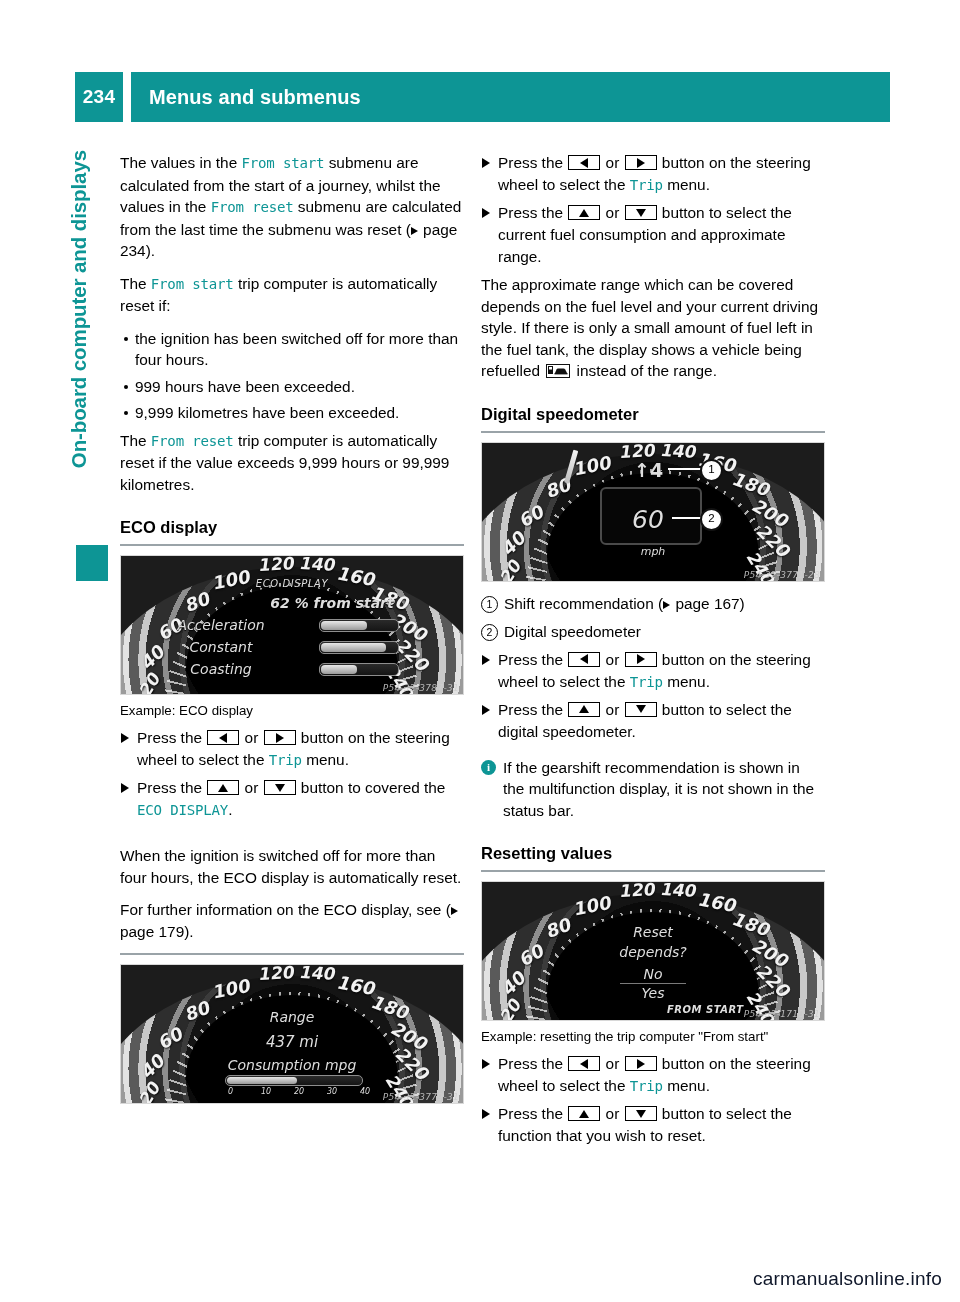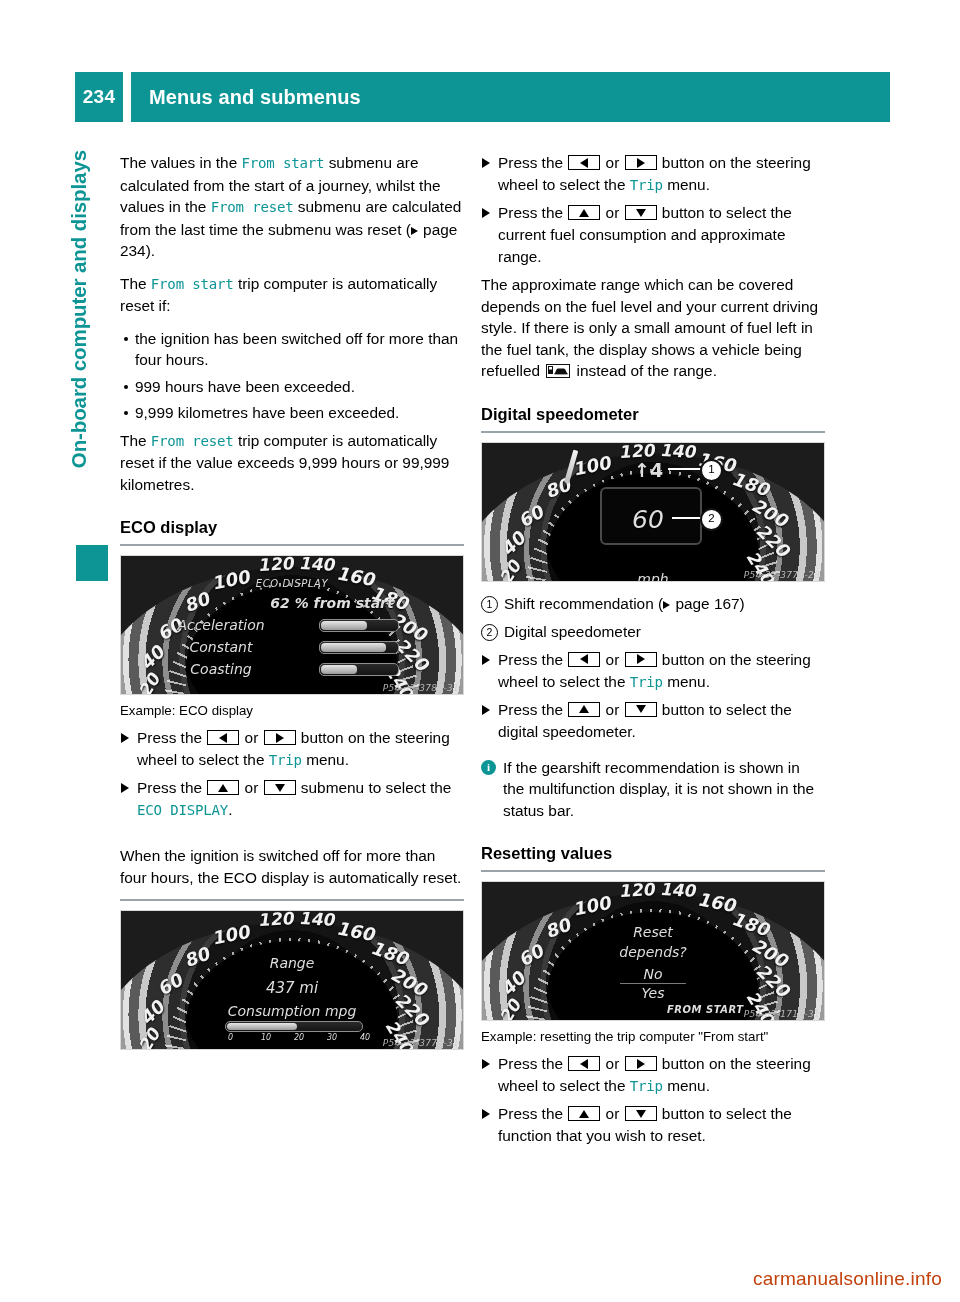--- a/index.html
+++ b/index.html
@@ -397,21 +397,21 @@
     position: absolute;
     height: 1px;
     background: #7a7a7a;
   }
 
   
   .watermark {
     position: absolute;
     right: 18px;
     bottom: 12px;
-    color: #c2410c;
+    color: #0f172a;
     font-size: 19px;
     font-family: "Liberation Sans", sans-serif;
     letter-spacing: .2px;
   }
 </style>
 </head>
 <body>
 
 <div class="page">
 
@@ -477,25 +477,26 @@
       <div class="watermark-fig">P54.32-3787-31</div>
     </div>
 
     <div class="caption">Example: ECO display</div>
 
     <div class="step">
       <span class="step-arrow"></span><span>Press the </span><span class="key left"><i></i></span><span> or </span><span class="key right"><i></i></span><span> button on the steering wheel to select the </span><span class="ui">Trip</span><span> menu.</span>
     </div>
 
     <div class="step">
-      <span class="step-arrow"></span><span>Press the </span><span class="key up"><i></i></span><span> or </span><span class="key down"><i></i></span><span> submenu to select the </span><span class="ui">ECO DISPLAY</span><span>.</span>
+      <span class="step-arrow"></span><span>Press the </span><span class="key up"><i></i></span><span> or </span><span class="key down"><i></i></span><span> button to covered the </span><span class="ui">ECO DISPLAY</span><span>.</span>
     </div>
 
     <p class="para" style="margin-top:24px">When the ignition is switched off for more than four hours, the ECO display is automatically reset.</p>
 
+    <p class="para"><span>For further information on the ECO display, see (</span><span class="pageref-tri"></span><span> page 179).</span></p>
 
     <hr class="rule">
 
     <div class="figure" id="fig-range" style="height:140px">
       <div class="fig-inner">
         <div class="dial-bg"></div>
         <div class="ticks"></div>
         <div class="dial-hub"></div>
       <div class="speed-num" style="left: 29.07px; top: 118.14px; font-size: 17px; transform: translateX(-50%) rotate(-58deg);">20</div>
           <div class="speed-num" style="left: 32.49px; top: 89.94px; font-size: 18px; transform: translateX(-50%) rotate(-44deg);">40</div>
@@ -566,21 +567,21 @@
           <div class="speed-num" style="left: 292.41px; top: 88.56px; font-size: 18px; transform: translateX(-50%) rotate(44deg);">220</div>
           <div class="speed-num" style="left: 278.73px; top: 116.76px; font-size: 17px; transform: translateX(-50%) rotate(58deg);">240</div>
           <div class="needle" style="left: 82px; top: 6px; width: 5px; height: 34px; transform: rotate(16deg);"></div>
           <div class="mfd-text" style="left: 152px; top: 16px; font-size: 19px; font-weight: bold; font-style: normal;">↑4</div>
           <div class="callout-line" style="left: 186px; top: 25px; width: 38px;"></div>
           <div class="callout-bubble" style="left: 218px; top: 16px;">1</div>
           <div class="speedo-box" style="left: 118px; top: 44px; width: 98px; height: 54px;"></div>
           <div class="mfd-text" style="left: 150px; top: 62px; font-size: 25px;">60</div>
           <div class="callout-line" style="left: 190px; top: 74px; width: 34px;"></div>
           <div class="callout-bubble" style="left: 218px; top: 65px;">2</div>
-          <div class="mfd-text" style="left: 50%; top: 128px; transform: translateX(-50%); font-size: 14px;">mph</div>
+          <div class="mfd-text" style="left: 50%; top: 102px; transform: translateX(-50%); font-size: 11px;">mph</div>
         </div>
       <div class="watermark-fig">P54.32-3771-28</div>
     </div>
 
     <div class="callout" style="margin-top:11px">
       <span class="callout-num">1</span><span>Shift recommendation (</span><span class="pageref-tri"></span><span> page 167)</span>
     </div>
     <div class="callout">
       <span class="callout-num">2</span><span>Digital speedometer</span>
     </div>

